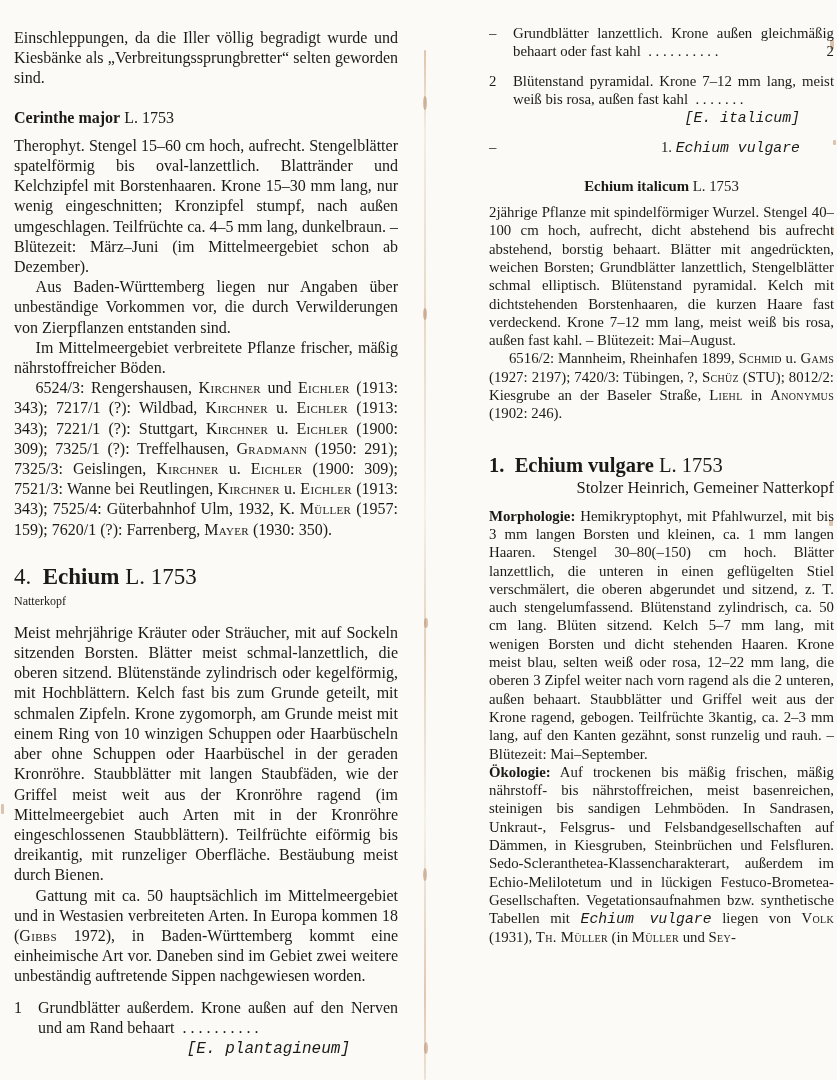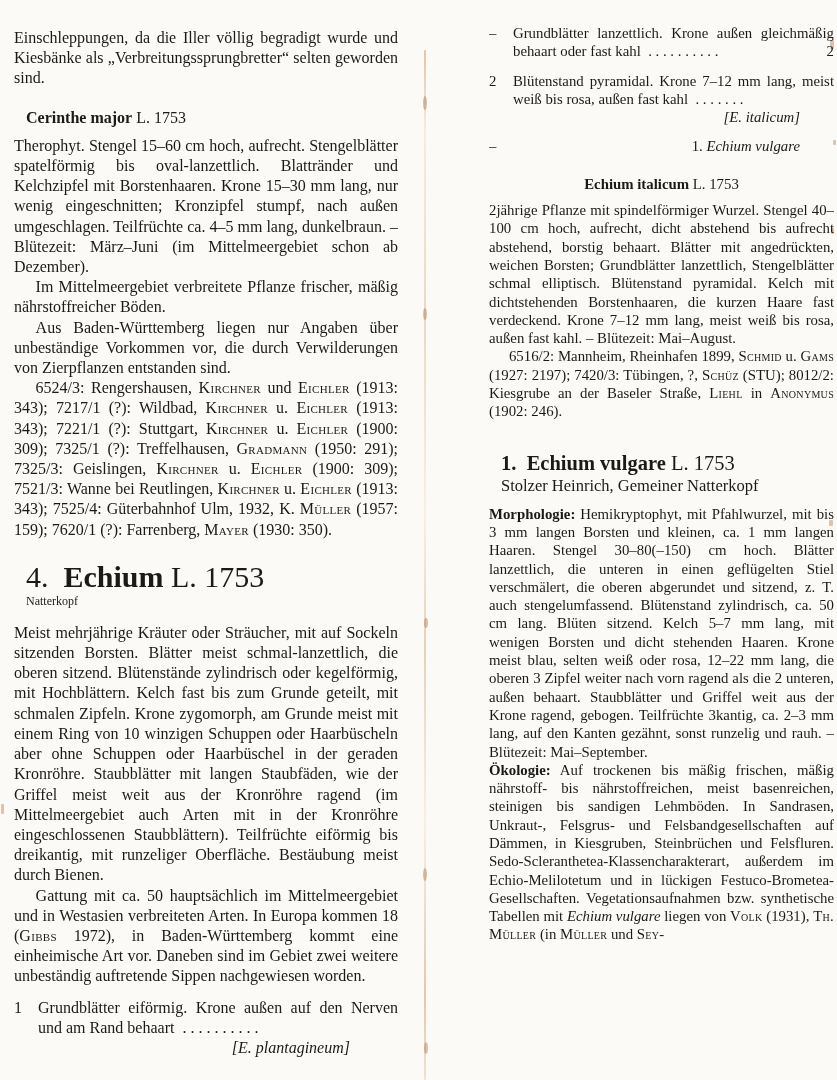--- a/index.html
+++ b/index.html
@@ -16,42 +16,42 @@
   #left-column  { left: 14px;  top: 28px; width: 384px; height: 1046px;
                   font-size: 16px;  line-height: 20.2px; }
   #right-column { left: 489px; top: 24px; width: 345px; height: 1056px;
                   font-size: 14.8px; line-height: 18.3px; }
   .column > :first-child { margin-top: 0 !important; }
 
   
   .para { margin: 0; text-align: justify; }
   .para.indent { text-indent: 1.35em; }
 
-  .heading { margin: 12px; }
+  .heading { margin: 0; }
   .heading.species { margin-top: 19px; margin-bottom: 8px; }
   .heading.genus   { margin-top: 24px; margin-bottom: 11px; }
-  .heading.genus .heading-line1 { font-size: 30px; line-height: 26px; }
+  .heading.genus .heading-line1 { font-size: 23px; line-height: 26px; }
   .heading.genus .heading-line2 { font-size: 12px; line-height: 22px; }
   .heading.major   { margin-top: 30px; margin-bottom: 9px; }
   .heading.major .heading-line1 { font-size: 20.5px; line-height: 24px; }
-  .heading.major .heading-line2 { font-size: 16.5px; line-height: 21px; }
+  .heading.major .heading-line2 { font-size: 16.5px; line-height: 21px; text-align: right; }
 
   
   .key-item { display: flex; margin-top: 11px; }
   .key-item.first { margin-top: 0; }
   .key-marker { flex: none; width: 24px; }
   .key-body { flex: 1; text-align: justify; }
   .key-target-line { text-align: right; padding-right: 34px; }
   #left-column .key-target-line { padding-right: 48px; }
   .key-target-inline { float: right; }
 
   
   .run-n  { }
   .run-b  { font-weight: bold; }
-  .run-i  { font-style: italic; }
+  .run-i  { font-style: italic; font-family: Liberation Mono, monospace; }
   .run-sc { font-variant: small-caps; letter-spacing: 0.3px; }
 
   
   .crease {
     position: absolute; left: 424px; top: 50px; width: 2px; height: 1030px;
     background: linear-gradient(to bottom,
       rgba(199,153,112,0.55) 0%, rgba(210,175,140,0.18) 8%,
       rgba(205,165,125,0.40) 26%, rgba(214,182,150,0.15) 45%,
       rgba(201,158,118,0.45) 58%, rgba(214,182,150,0.15) 75%,
       rgba(197,150,110,0.50) 92%, rgba(210,170,132,0.30) 100%);
@@ -76,32 +76,32 @@
 <div class="edge-mark" style="left:831px; top:228px; width:3px; height:6px;"></div>
 <div class="edge-mark" style="left:829px; top:520px; width:4px; height:6px;"></div>
 <div class="edge-mark" style="left:1px;  top:804px; width:3px; height:10px;"></div>
 
 <div id="left-column" class="column">
     <p class="para"><span class="run-n">Einschleppungen, da die Iller völlig begradigt wurde und Kiesbänke als „Verbreitungssprungbretter“ selten geworden sind.</span></p>
     <div class="heading species">
       <div class="heading-line1" style="font-weight: normal;"><span class="run-b">Cerinthe major</span><span class="run-n"> L. 1753</span></div>
     </div>
     <p class="para"><span class="run-n">Therophyt. Stengel 15–60 cm hoch, aufrecht. Stengelblätter spatelförmig bis oval-lanzettlich. Blattränder und Kelchzipfel mit Borstenhaaren. Krone 15–30 mm lang, nur wenig eingeschnitten; Kronzipfel stumpf, nach außen umgeschlagen. Teilfrüchte ca. 4–5 mm lang, dunkelbraun. – Blütezeit: März–Juni (im Mittelmeergebiet schon ab Dezember).</span></p>
+    <p class="para indent"><span class="run-n">Aus Baden-Württemberg liegen nur Angaben über unbeständige Vorkommen vor, die durch Verwilderungen von Zierpflanzen entstanden sind.</span></p>
     <p class="para indent"><span class="run-n">Im Mittelmeergebiet verbreitete Pflanze frischer, mäßig nährstoffreicher Böden.</span></p>
-    <p class="para indent"><span class="run-n">Aus Baden-Württemberg liegen nur Angaben über unbeständige Vorkommen vor, die durch Verwilderungen von Zierpflanzen entstanden sind.</span></p>
     <p class="para indent"><span class="run-n">6524/3: Rengershausen, </span><span class="run-sc">Kirchner</span><span class="run-n"> und </span><span class="run-sc">Eichler</span><span class="run-n"> (1913: 343); 7217/1 (?): Wildbad, </span><span class="run-sc">Kirchner</span><span class="run-n"> u. </span><span class="run-sc">Eichler</span><span class="run-n"> (1913: 343); 7221/1 (?): Stuttgart, </span><span class="run-sc">Kirchner</span><span class="run-n"> u. </span><span class="run-sc">Eichler</span><span class="run-n"> (1900: 309); 7325/1 (?): Treffelhausen, </span><span class="run-sc">Gradmann</span><span class="run-n"> (1950: 291); 7325/3: Geislingen, </span><span class="run-sc">Kirchner</span><span class="run-n"> u. </span><span class="run-sc">Eichler</span><span class="run-n"> (1900: 309); 7521/3: Wanne bei Reutlingen, </span><span class="run-sc">Kirchner</span><span class="run-n"> u. </span><span class="run-sc">Eichler</span><span class="run-n"> (1913: 343); 7525/4: Güterbahnhof Ulm, 1932, K. </span><span class="run-sc">Müller</span><span class="run-n"> (1957: 159); 7620/1 (?): Farrenberg, </span><span class="run-sc">Mayer</span><span class="run-n"> (1930: 350).</span></p>
     <div class="heading genus">
       <div class="heading-line1" style="font-weight: normal;"><span class="run-n">4. </span><span class="run-b">Echium</span><span class="run-n"> L. 1753</span></div>
       <div class="heading-line2">Natterkopf</div>
     </div>
     <p class="para"><span class="run-n">Meist mehrjährige Kräuter oder Sträucher, mit auf Sockeln sitzenden Borsten. Blätter meist schmal-lanzettlich, die oberen sitzend. Blütenstände zylindrisch oder kegelförmig, mit Hochblättern. Kelch fast bis zum Grunde geteilt, mit schmalen Zipfeln. Krone zygomorph, am Grunde meist mit einem Ring von 10 winzigen Schuppen oder Haarbüscheln aber ohne Schuppen oder Haarbüschel in der geraden Kronröhre. Staubblätter mit langen Staubfäden, wie der Griffel meist weit aus der Kronröhre ragend (im Mittelmeergebiet auch Arten mit in der Kronröhre eingeschlossenen Staubblättern). Teilfrüchte eiförmig bis dreikantig, mit runzeliger Oberfläche. Bestäubung meist durch Bienen.</span></p>
     <p class="para indent"><span class="run-n">Gattung mit ca. 50 hauptsächlich im Mittelmeergebiet und in Westasien verbreiteten Arten. In Europa kommen 18 (</span><span class="run-sc">Gibbs</span><span class="run-n"> 1972), in Baden-Württemberg kommt eine einheimische Art vor. Daneben sind im Gebiet zwei weitere unbeständig auftretende Sippen nachgewiesen worden.</span></p>
     <div class="key-item">
       <div class="key-marker">1</div>
-      <div class="key-body"><span class="run-n">Grundblätter eiförmig. Krone außen auf den Nerven und am Rand behaart . . . . . . . . . .</span><div class="key-target-line"><span class="run-i">[E. plantagineum]</span></div></div>
+      <div class="key-body"><span class="run-n">Grundblätter außerdem. Krone außen auf den Nerven und am Rand behaart . . . . . . . . . .</span><div class="key-target-line"><span class="run-i">[E. plantagineum]</span></div></div>
     </div>
   </div>
 <div id="right-column" class="column">
     <div class="key-item first">
       <div class="key-marker">–</div>
       <div class="key-body"><span class="run-n">Grundblätter lanzettlich. Krone außen gleichmäßig behaart oder fast kahl . . . . . . . . . .</span><span class="key-target-inline"><span class="run-n">2</span></span></div>
     </div>
     <div class="key-item">
       <div class="key-marker">2</div>
       <div class="key-body"><span class="run-n">Blütenstand pyramidal. Krone 7–12 mm lang, meist weiß bis rosa, außen fast kahl . . . . . . .</span><div class="key-target-line"><span class="run-i">[E. italicum]</span></div></div>

